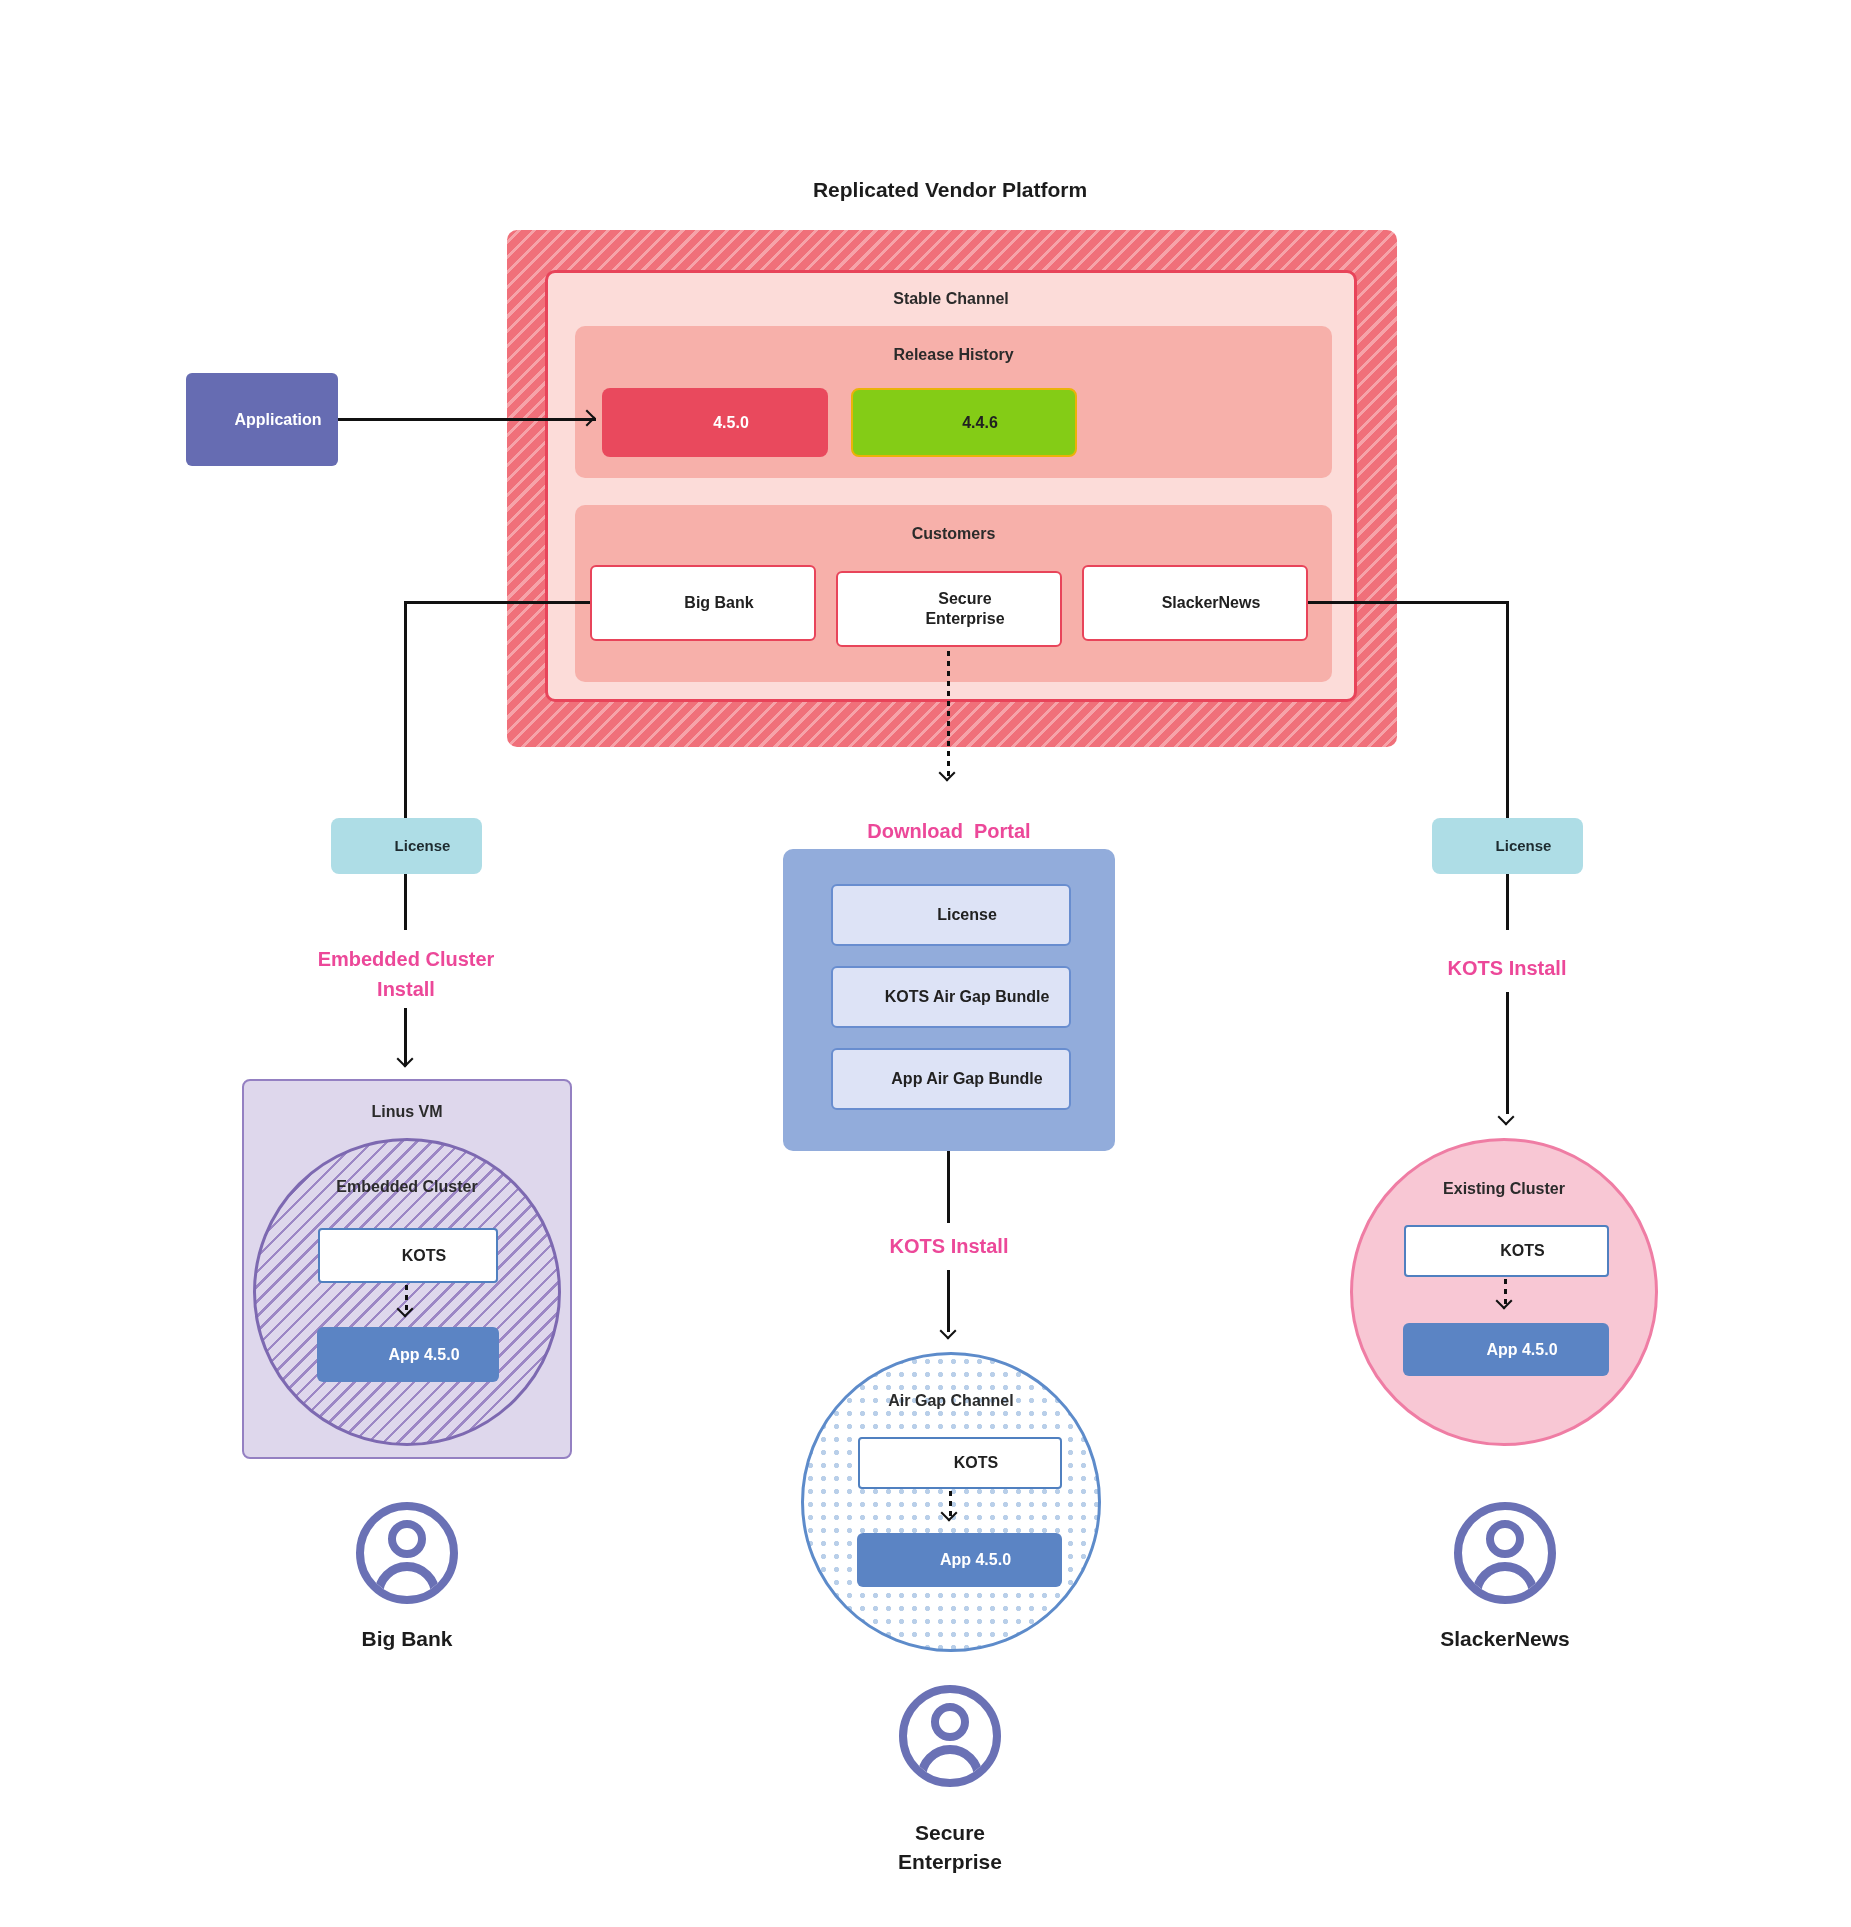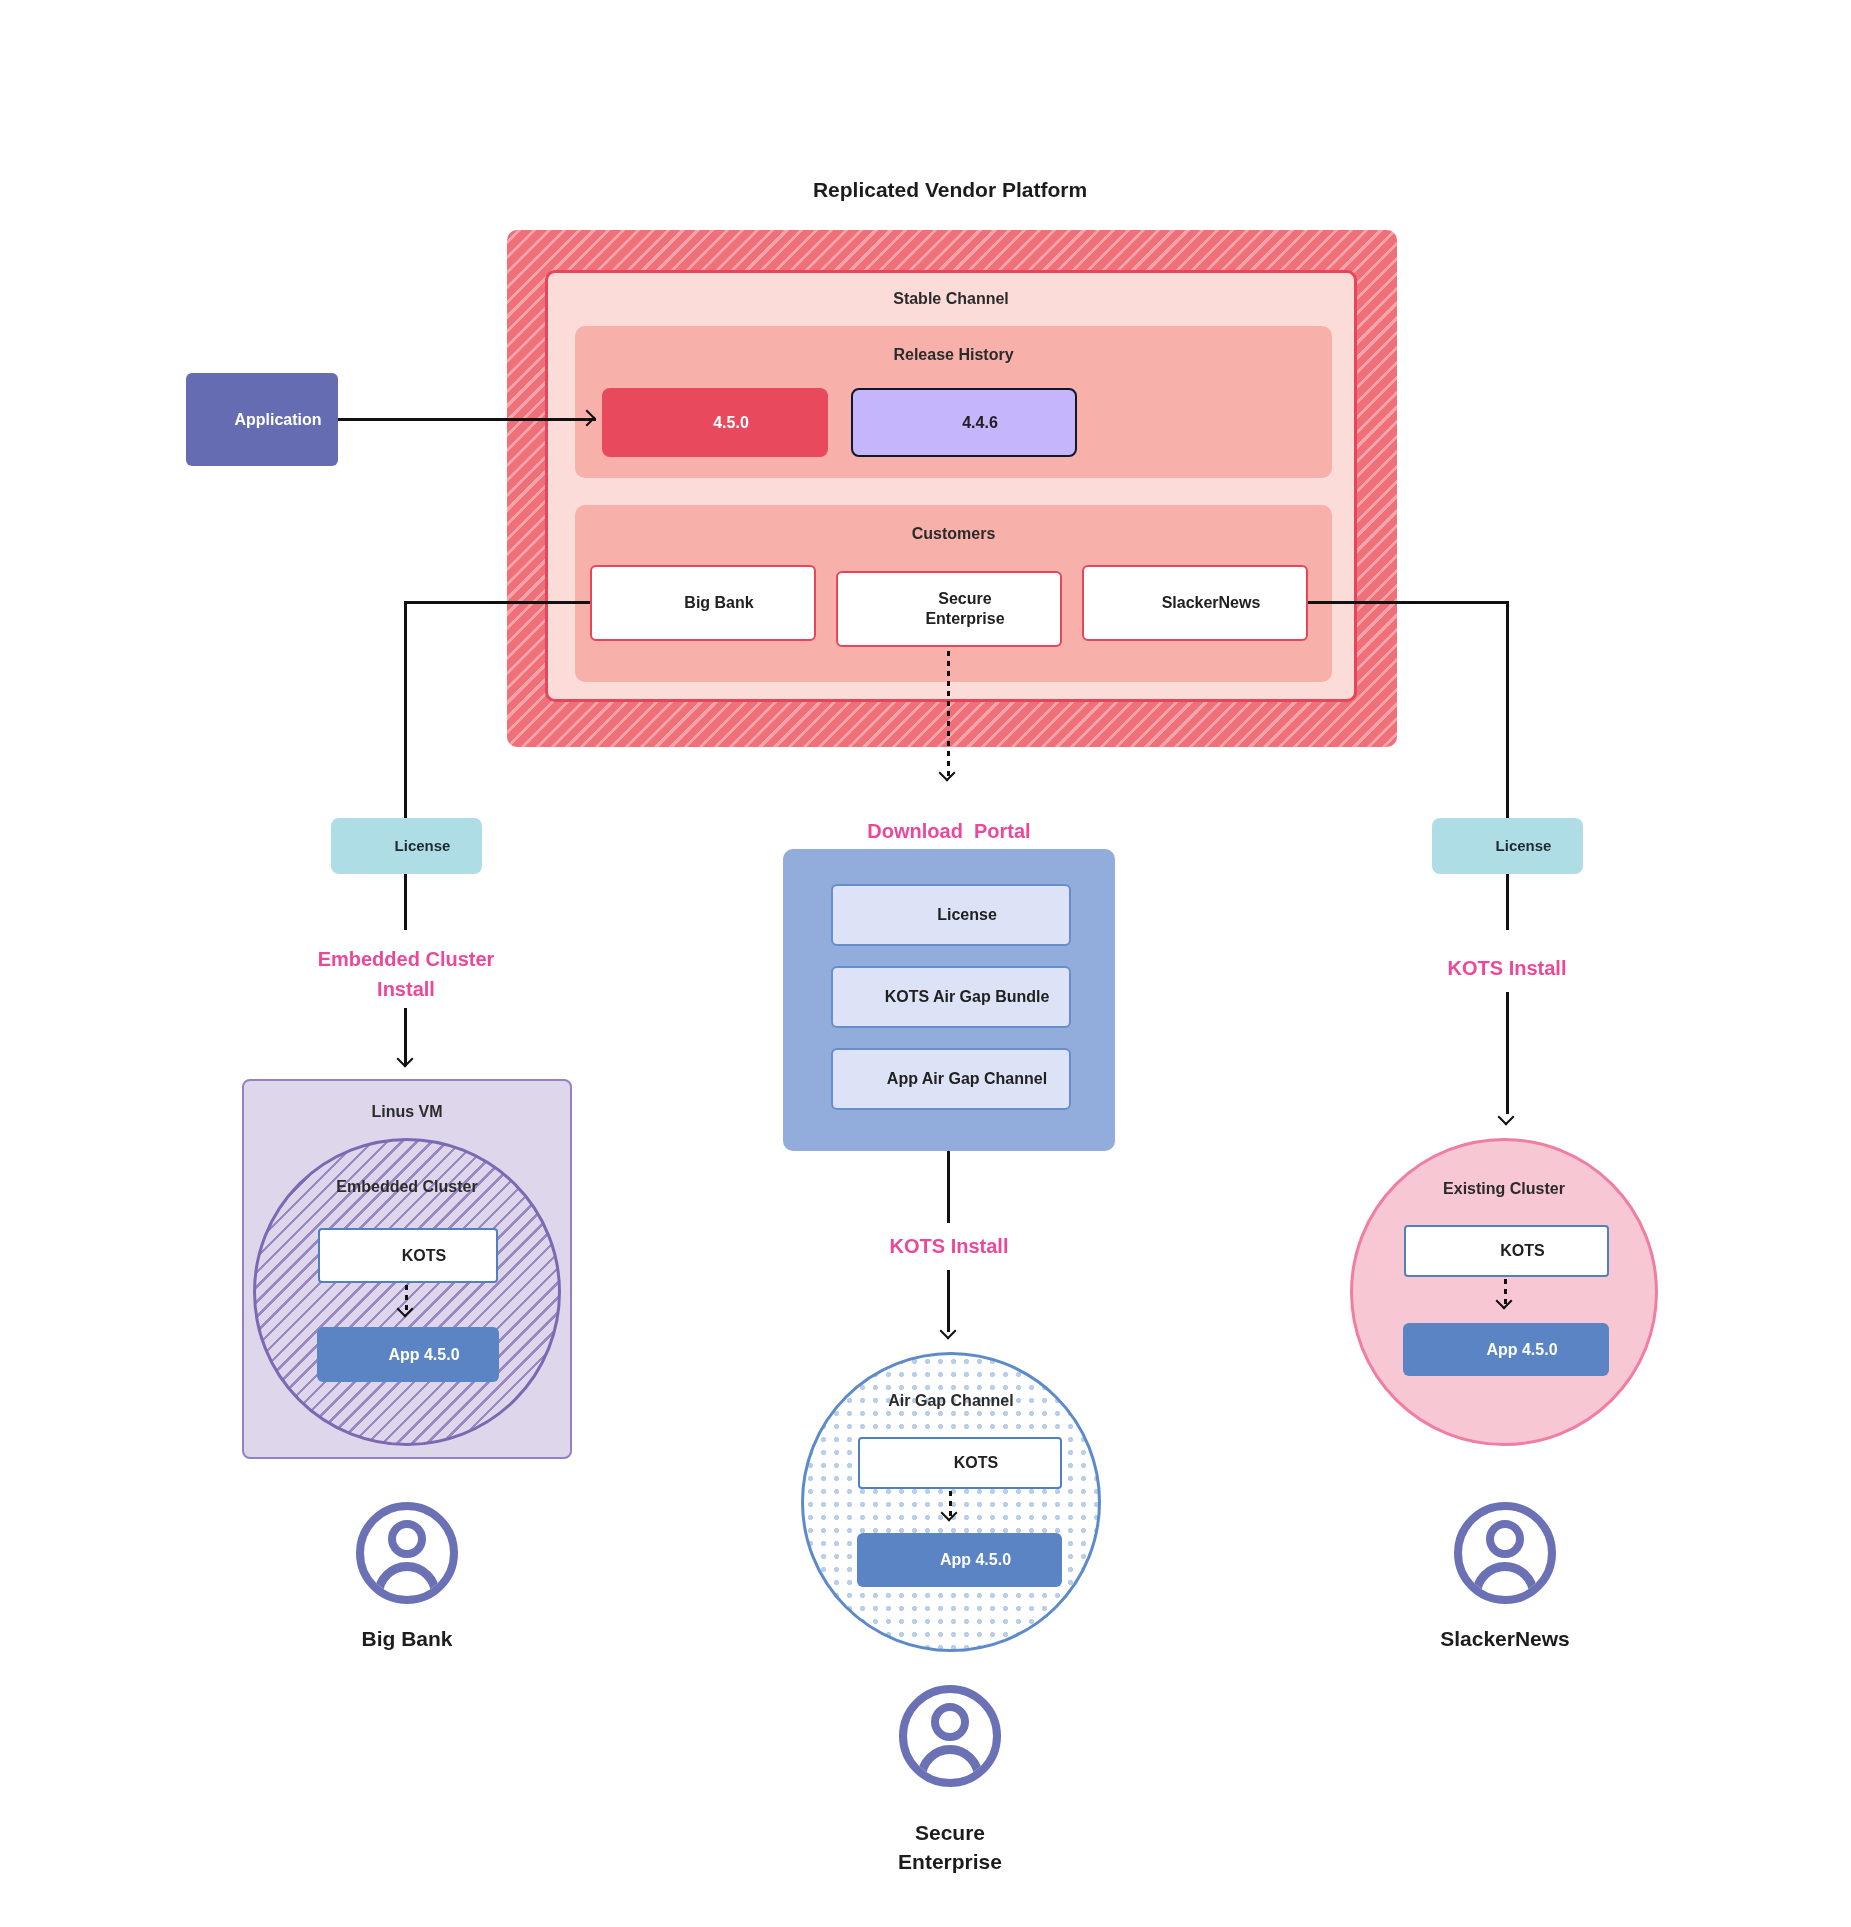--- a/index.html
+++ b/index.html
@@ -24,21 +24,21 @@
   .dot-circle{
     border-radius:50%;border:3px solid #5d8bca;background-color:#fff;
     background-image:radial-gradient(#b9cfe9 2.4px,transparent 2.9px);
     background-size:13px 13px;
   }
   .pink-circle{border-radius:50%;border:3px solid #ef7da4;background:#f8c7d4;}
   
   .bx{display:flex;align-items:center;justify-content:center;text-align:center;
       font-size:16px;font-weight:600;line-height:1.25;padding-left:32px;}
   .rel-cur{background:#e9495d;color:#fff;border-radius:8px;}
-  .rel-prev{background:#c4b5fd;border:2px solid #0f172a;border-radius:8px;}
+  .rel-prev{background:#84cc16;border:2px solid #eab308;border-radius:8px;}
   .cust{background:#fff;border:2px solid #e8445a;border-radius:6px;}
   .appbox{background:#666cb2;color:#fff;border-radius:6px;}
   .lic{background:#aedde6;border-radius:8px;color:#1e2b30;font-size:15px;}
   .pitem{background:#dde3f6;border:2px solid #688dcf;border-radius:6px;}
   .kots{background:#fff;border:2px solid #5080c0;border-radius:4px;}
   .appblue{background:#5b84c4;color:#fff;border-radius:6px;}
   
   .ttl{text-align:center;font-size:21px;font-weight:600;color:#1c1c1c;}
   .sec-lbl{text-align:center;font-size:16px;font-weight:600;color:#2b2b2b;}
   .flow-lbl{text-align:center;font-size:20px;font-weight:600;color:#ec4899;line-height:1.5;}
@@ -114,21 +114,21 @@
   <div class="abs user-icon" style="left:356px;top:1502px">
     <div class="ui-head"></div>
     <div class="ui-shoulders"></div>
   </div>
   <div class="abs cust-lbl" style="left:257px;top:1624px;width:300px">Big Bank</div>
 
   <div class="abs flow-lbl prewrap" style="left:799px;top:810px;width:300px">Download  Portal</div>
   <div class="abs portal" style="left:783px;top:849px;width:332px;height:302px"></div>
   <div class="abs bx pitem" style="left:831px;top:884px;width:240px;height:62px">License</div>
   <div class="abs bx pitem" style="left:831px;top:966px;width:240px;height:62px">KOTS Air Gap Bundle</div>
-  <div class="abs bx pitem" style="left:831px;top:1048px;width:240px;height:62px">App Air Gap Channel</div>
+  <div class="abs bx pitem" style="left:831px;top:1048px;width:240px;height:62px">App Air Gap Bundle</div>
   <div class="abs vline" style="left:947px;top:1151px;height:72px"></div>
   <div class="abs flow-lbl" style="left:799px;top:1231px;width:300px">KOTS Install</div>
   <div class="abs vline" style="left:947px;top:1270px;height:62px"></div>
   <div class="abs chev chev-d" style="left:942px;top:1325px"></div>
 
   <div class="abs dot-circle" style="left:801px;top:1352px;width:300px;height:300px"></div>
   <div class="abs sec-lbl" style="left:801px;top:1392px;width:300px">Air Gap Channel</div>
   <div class="abs bx kots" style="left:858px;top:1437px;width:204px;height:52px">KOTS</div>
   <div class="abs vdash" style="left:949px;top:1491px;height:28px"></div>
   <div class="abs chev chev-d" style="left:943px;top:1507px"></div>

